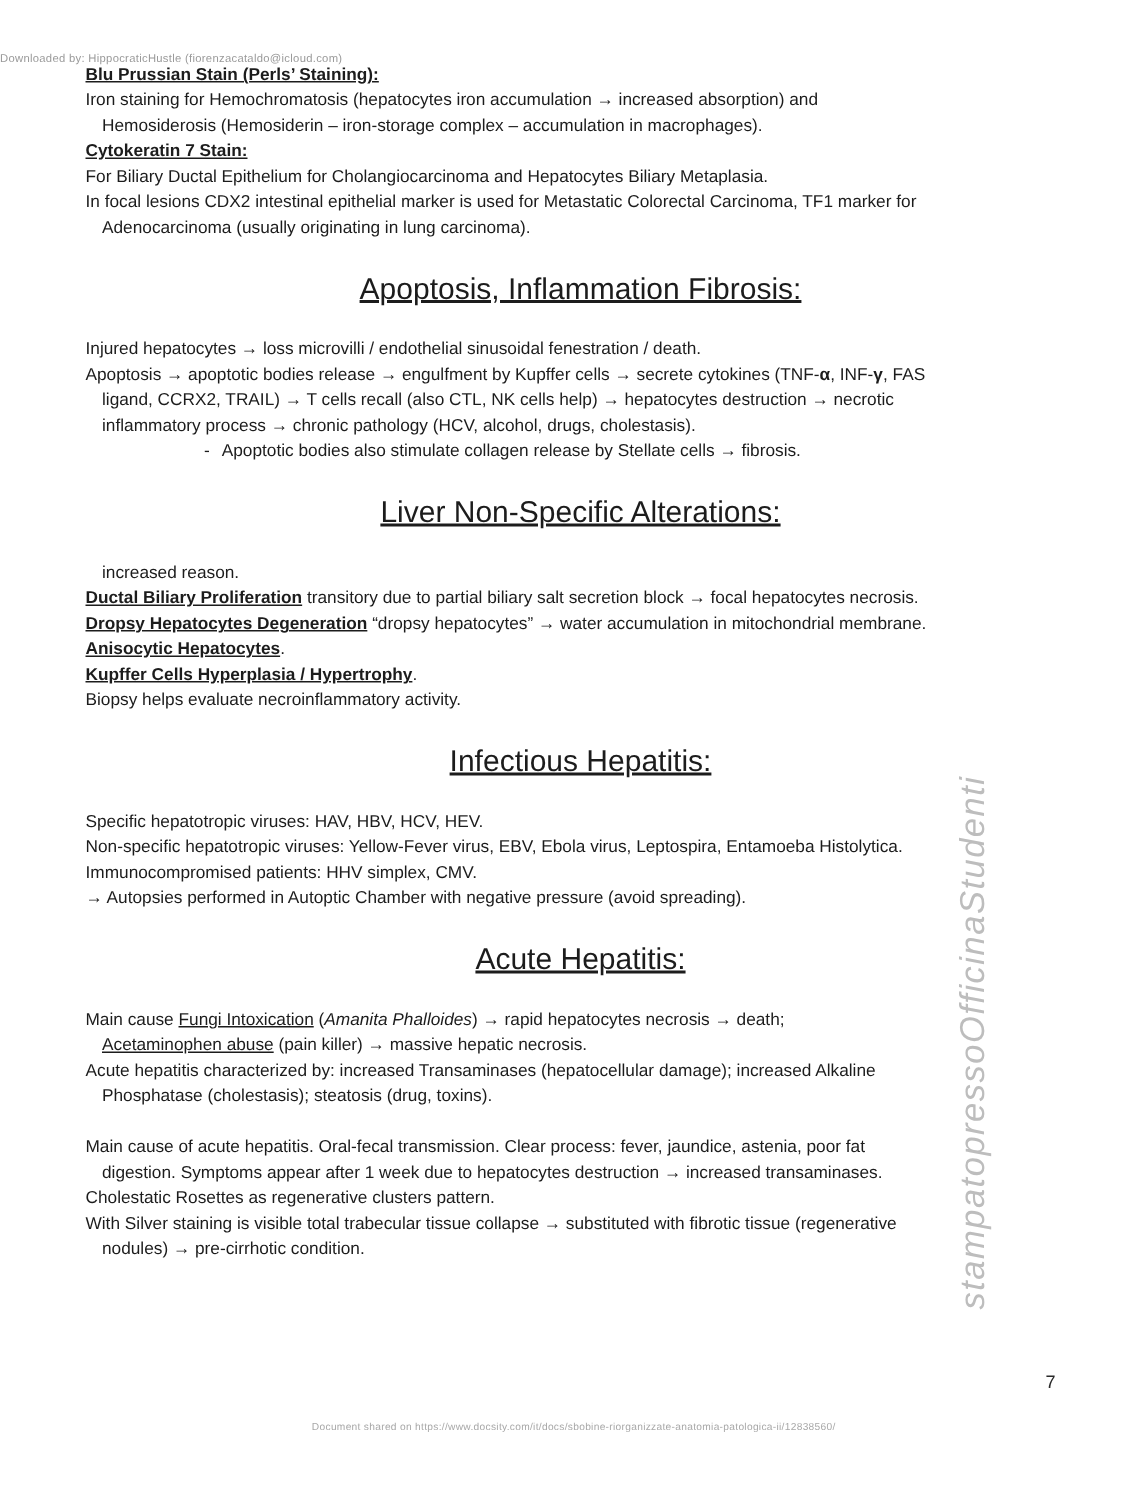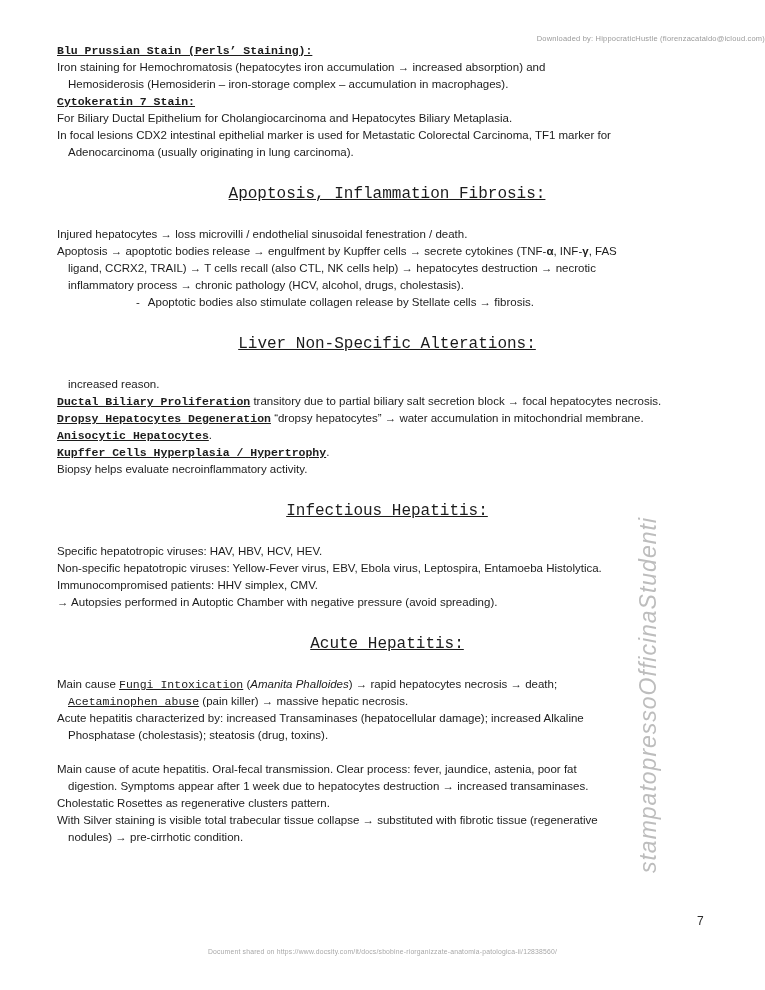--- a/index.html
+++ b/index.html
@@ -19,21 +19,21 @@
     position: absolute;
     inset: 0;
     background: #ffffff;
   }
   
   .top-watermark {
     position: absolute;
     top: 34px;
     left: 0;
     width: 100%;
-    text-align: right;
+    text-align: left;
     font-size: 7.5px;
     color: #9a9a9a;
     letter-spacing: 0.2px;
   }
   
   .side-watermark {
     position: absolute;
     left: 460px;
     top: 680px;
     width: 380px;
@@ -51,31 +51,31 @@
     position: absolute;
     left: 57px;
     top: 42px;
     width: 660px;
     font-size: 11.5px;
     line-height: 17px;
   }
   .line { white-space: pre; }
   .line.ind { padding-left: 11px; }
   .line.h1 {
-    font-size: 16px;
+    font-size: 20px;
     line-height: 26px;
     text-align: center;
     margin: 19px 0;
     white-space: normal;
   }
   .line.spacer { height: 17px; }
   .line.bullet { padding-left: 79px; }
   .line.bullet .run:first-child { margin-right: 8px; }
   .run.b { font-weight: bold; }
-  .run.u { text-decoration: underline; font-family: Liberation Mono, monospace; }
+  .run.u { text-decoration: underline; }
   .run.i { font-style: italic; margin-top: 31px; }
   
   .page-number {
     position: absolute;
     top: 914px;
     left: 697px;
     font-size: 12px;
     color: #2a2a2a;
   }
   

